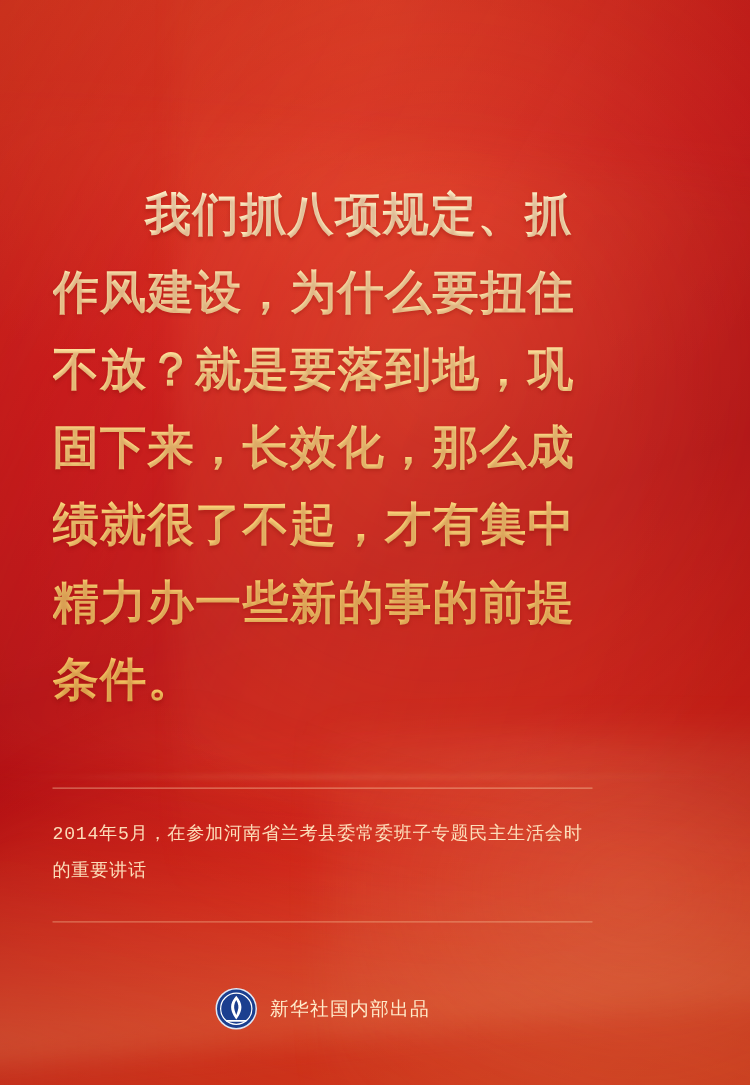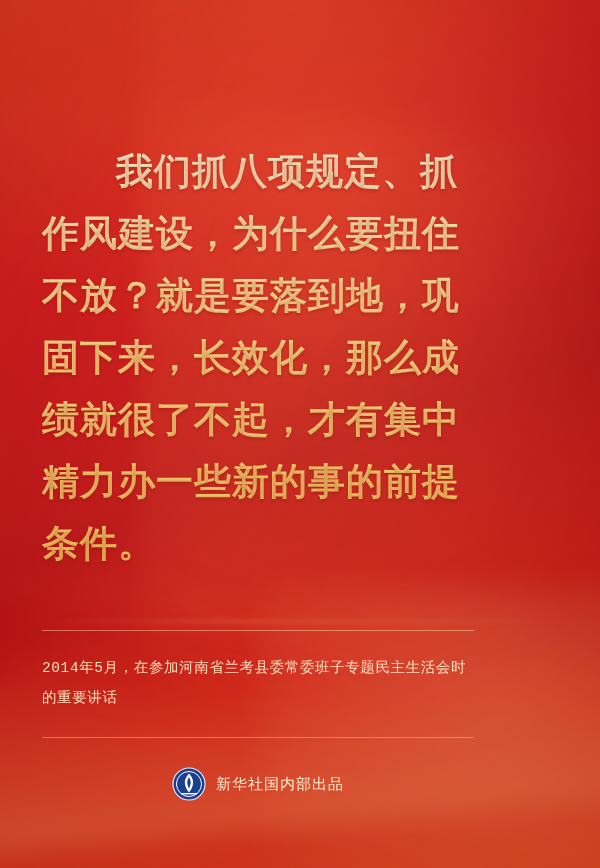--- a/index.html
+++ b/index.html
@@ -137,21 +137,21 @@
 
   .spacer {
     flex: 1;
   }
 
   .footer {
     display: flex;
     align-items: center;
     justify-content: center;
     gap: 10px;
-    padding-bottom: 67px;
+    padding-bottom: 44px;
   }
   .logo {
     width: 34px;
     height: 34px;
     flex: 0 0 34px;
   }
   .footer-label {
     font-size: 15px;
     color: #ffeccb;
     letter-spacing: 1px;

